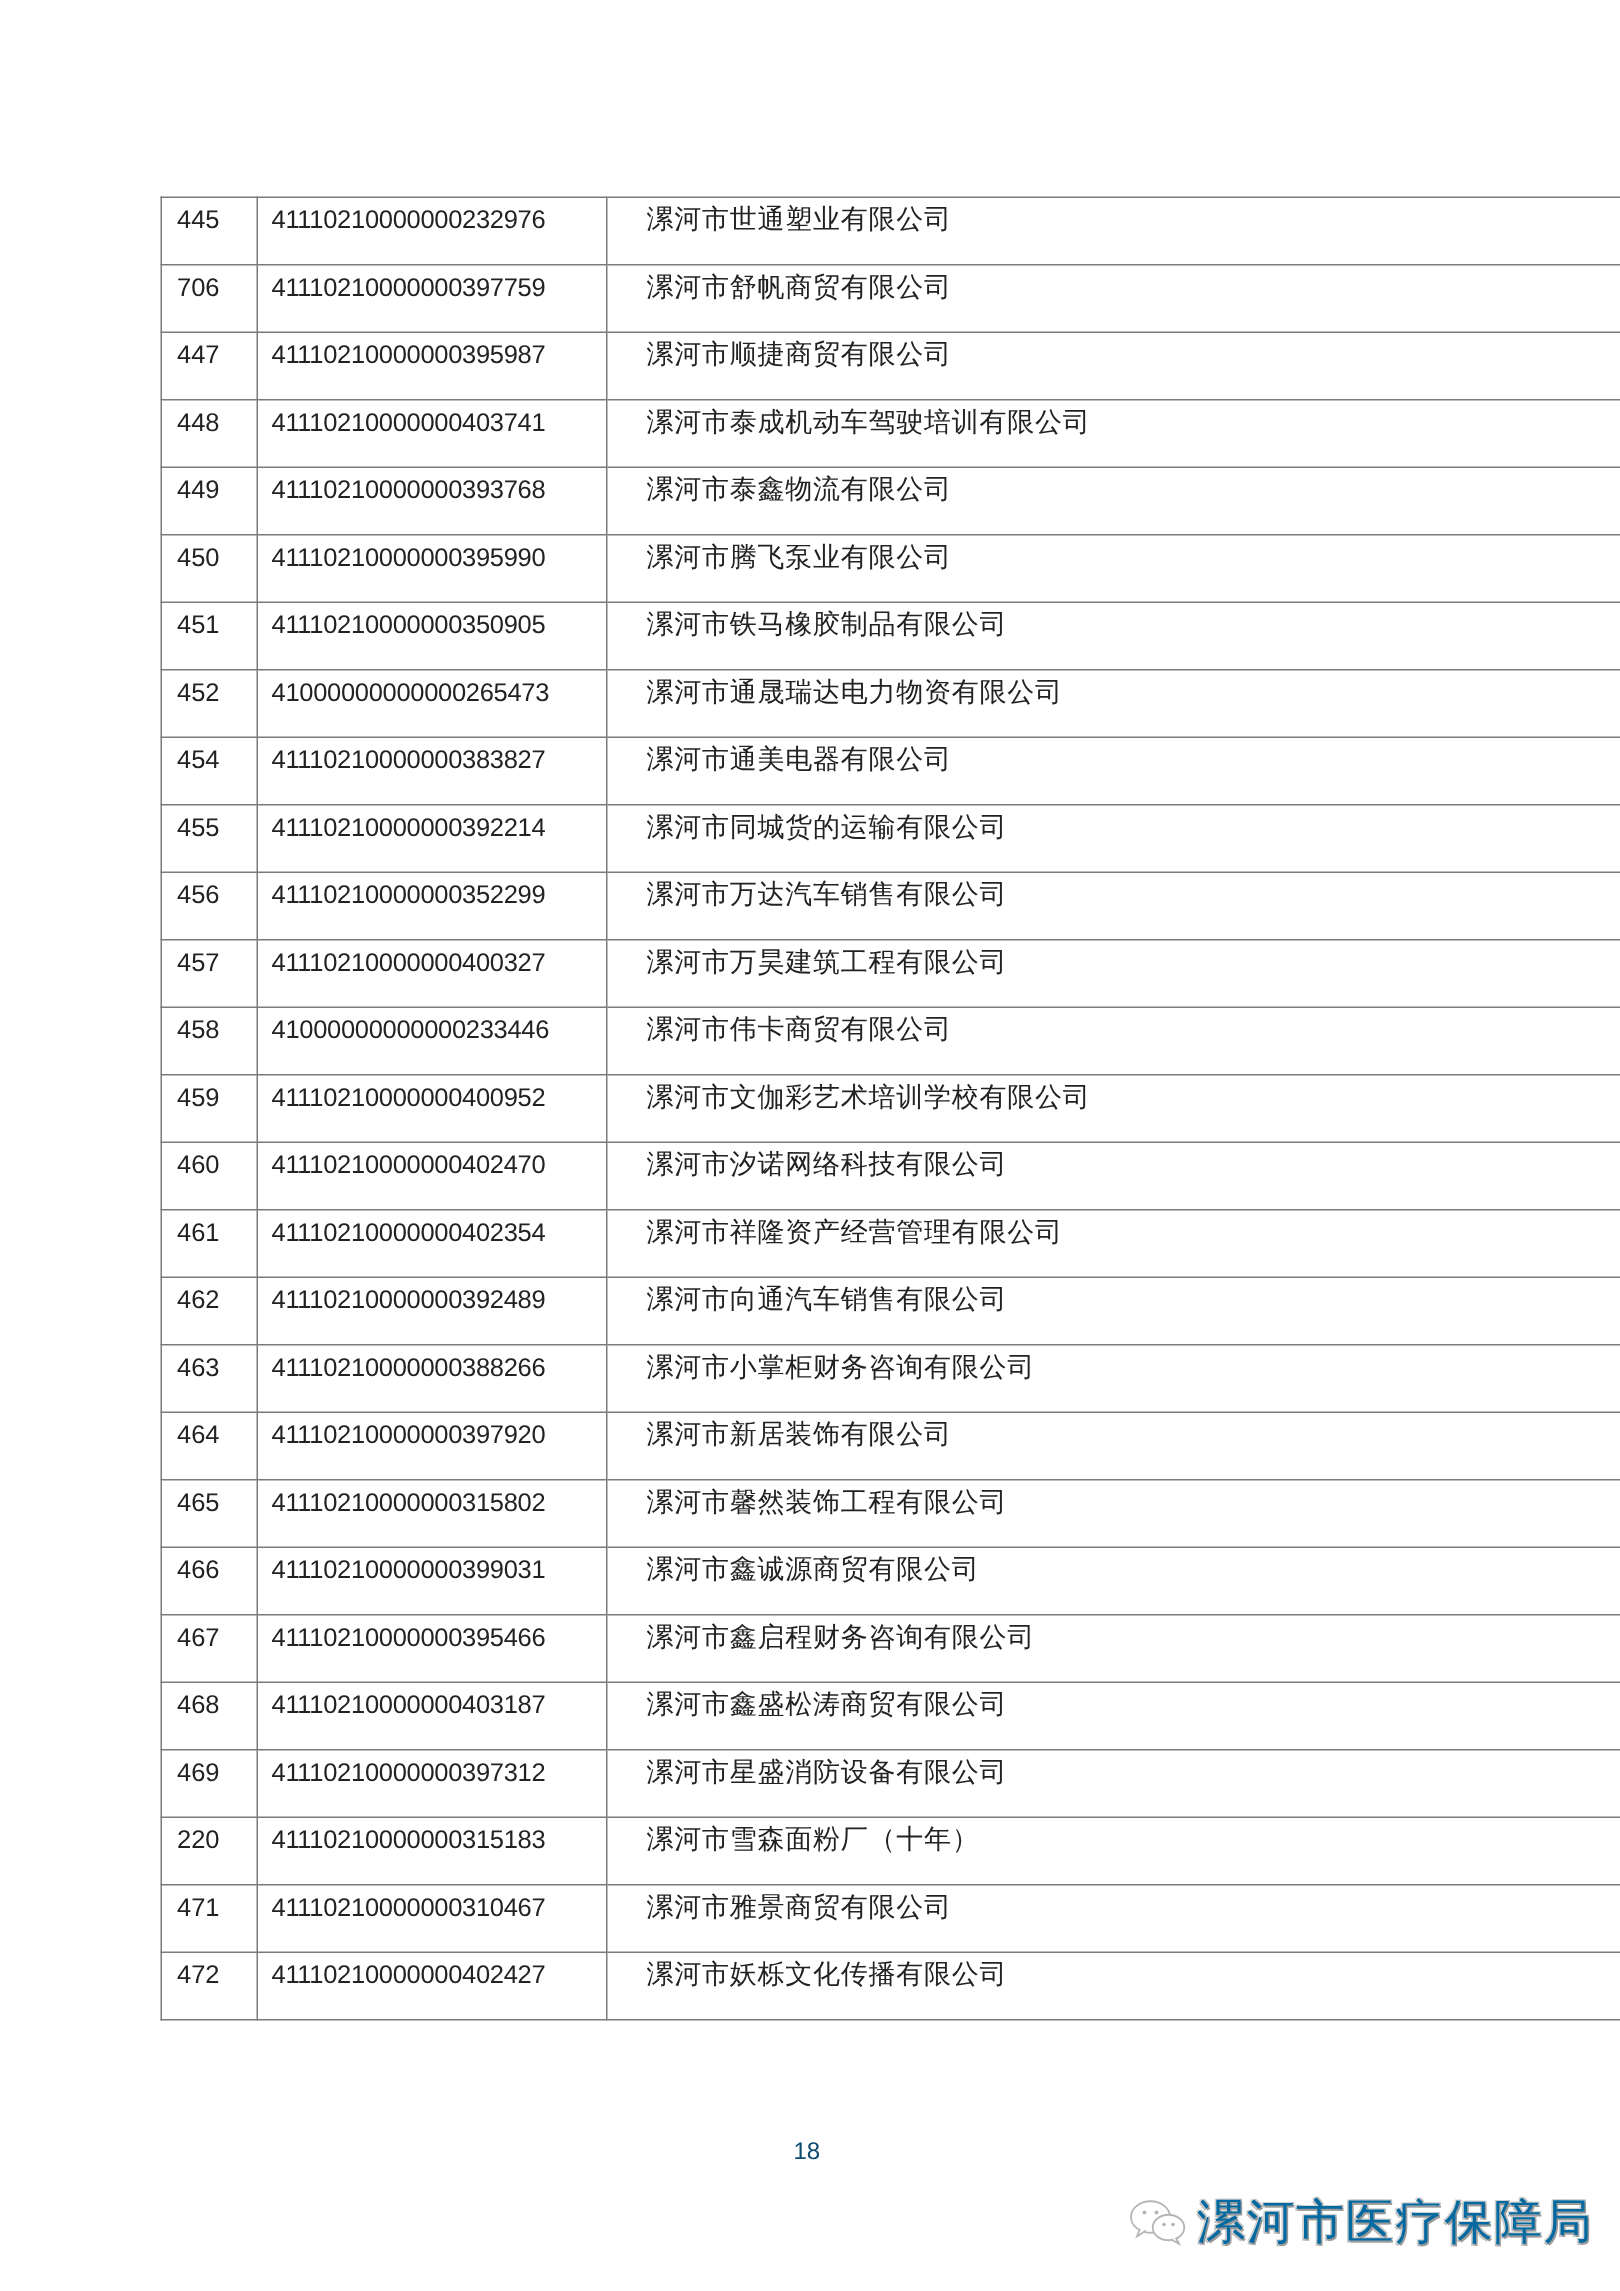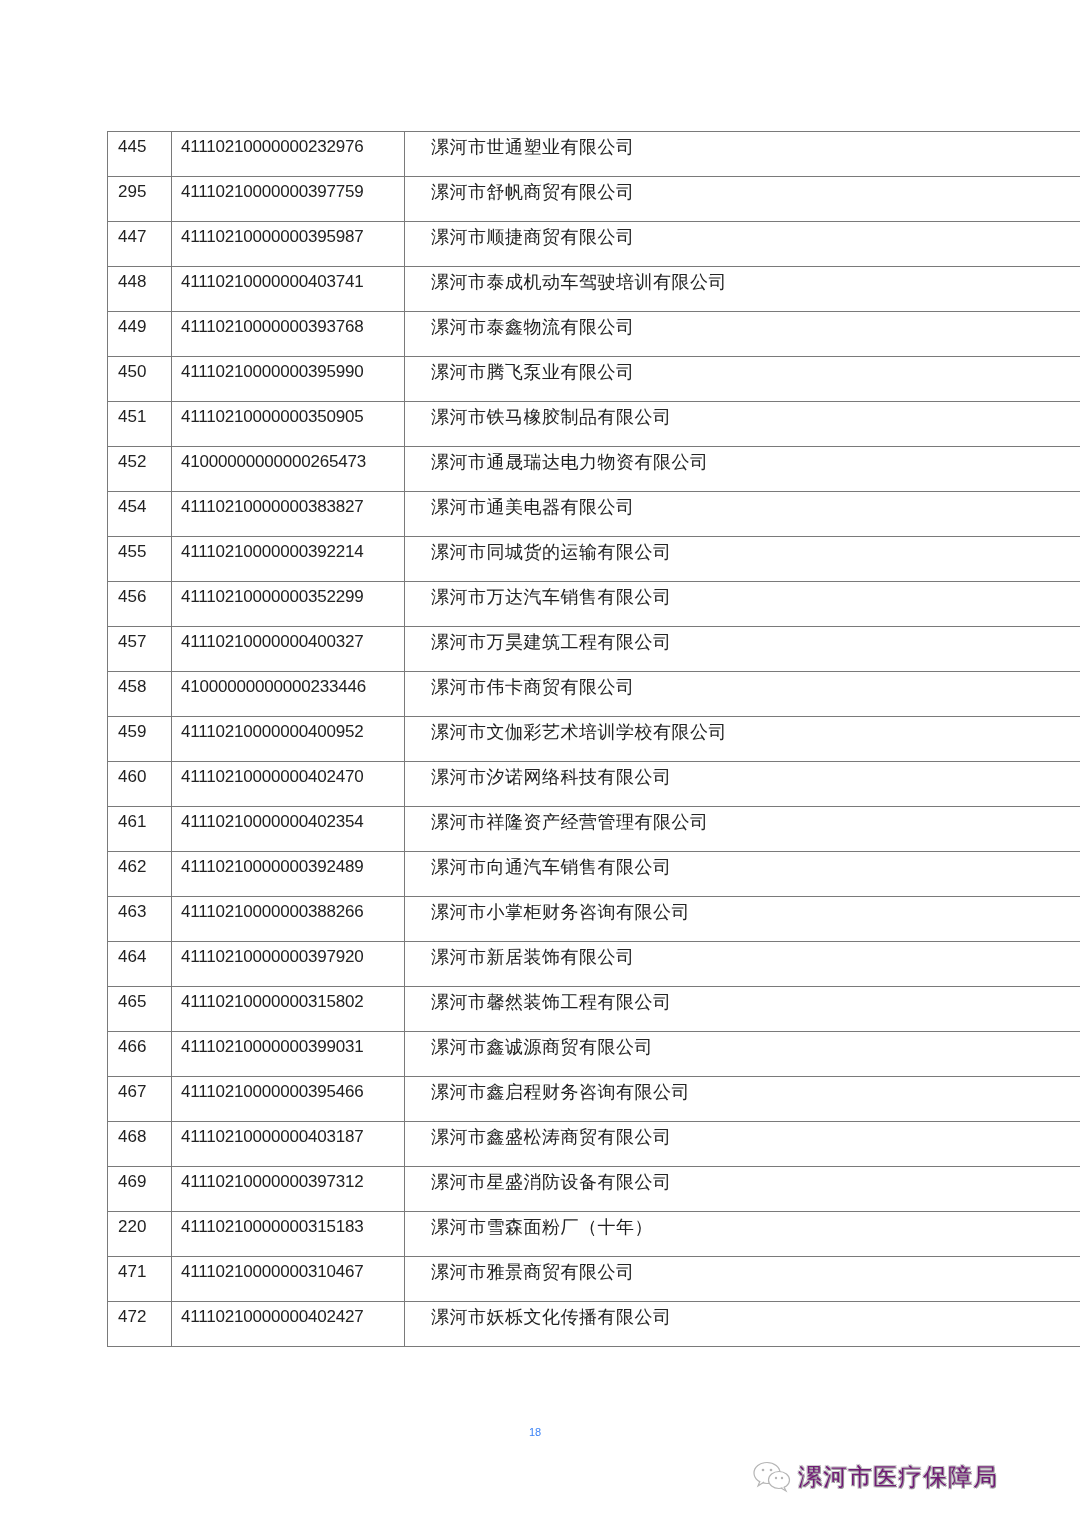--- a/index.html
+++ b/index.html
@@ -47,36 +47,36 @@
       padding-top: 6px;
     }
     td.c-idx span { padding-left: 10px; }
     td.c-code span { padding-left: 9px; letter-spacing: -0.2px; }
     td.c-name span { padding-left: 9px; font-family: "DejaVu Sans", sans-serif; font-size: 18px; letter-spacing: 0.5px; }
 
     .page-number {
       position: absolute;
       left: 529px;
       top: 1426px;
-      font-size: 11px;
-      color: #3b82f6;
+      font-size: 16px;
+      color: #0c4a6e;
     }
     .watermark {
       position: absolute;
       left: 752px;
       top: 1460px;
       display: flex;
       align-items: center;
       gap: 6px;
       color: #ffffff;
     }
     .watermark .wm-text {
       font-family: Liberation Mono, monospace;
-      font-size: 24px;
-      color: #701a75;
+      font-size: 32px;
+      color: #0369a1;
       text-shadow: 1px 1px 0 #9a9a9a, -1px -1px 0 #d0d0d0, 1px -1px 0 #c0c0c0, -1px 1px 0 #c0c0c0;
       letter-spacing: 1px;
     }
     .watermark svg { display: block; }
   </style>
 </head>
 <body>
 
 <div class="page">
 
@@ -89,21 +89,21 @@
           </td>
           <td class="c-code">
             <span>41110210000000232976</span>
           </td>
           <td class="c-name">
             <span>漯河市世通塑业有限公司</span>
           </td>
         </tr>
       <tr>
           <td class="c-idx">
-            <span>295</span>
+            <span>706</span>
           </td>
           <td class="c-code">
             <span>41110210000000397759</span>
           </td>
           <td class="c-name">
             <span>漯河市舒帆商贸有限公司</span>
           </td>
         </tr>
       <tr>
           <td class="c-idx">

